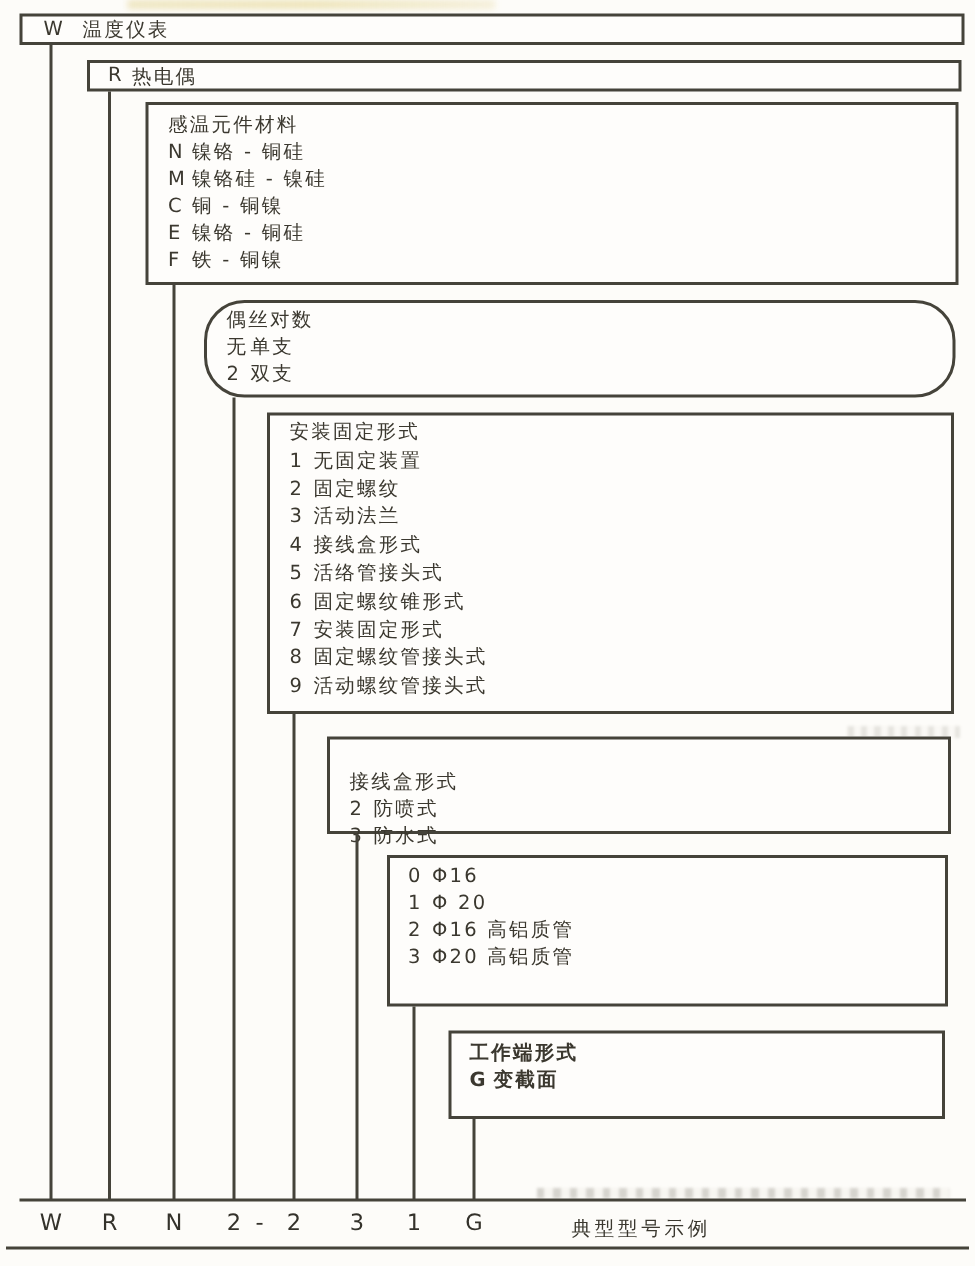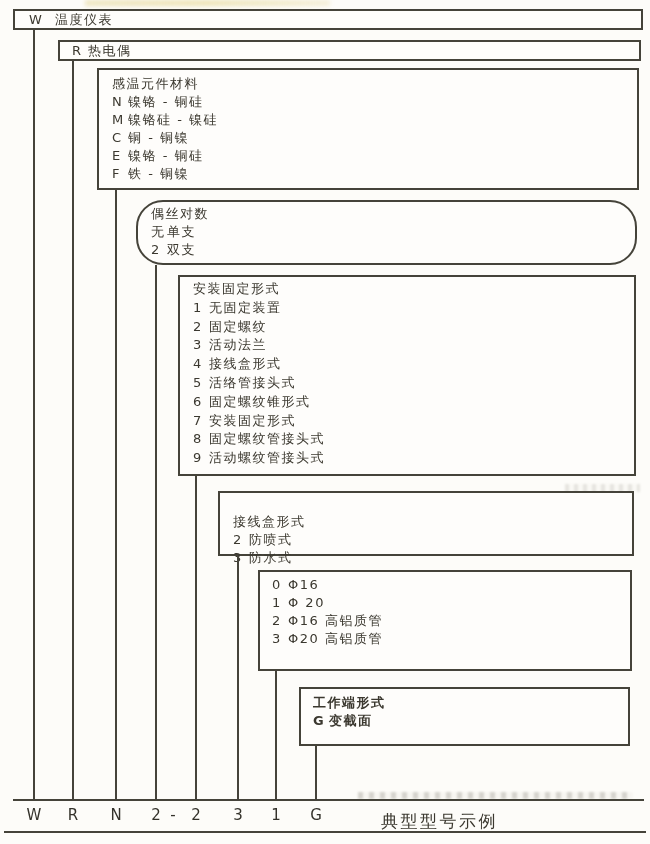--- a/index.html
+++ b/index.html
@@ -27,21 +27,21 @@
   .lbl,.title{letter-spacing:1.5px;}
   .vline{position:absolute;width:2px;background:#45433a;}
   .hrule{position:absolute;height:2px;background:#45433a;}
   .code-char{
     position:absolute;top:806px;
     transform:translateX(-50%);
     font-size:15px;line-height:18px;color:#34322b;
   }
   .caption{
     position:absolute;top:810px;left:381px;
-    font-size:17px;letter-spacing:2.5px;color:#3b382f;
+    font-size:13px;letter-spacing:2.5px;color:#3b382f;
   }
   .smudge{position:absolute;pointer-events:none;}
   .smudge.top{
     left:85px;top:0;width:245px;height:6px;
     background:linear-gradient(90deg,rgba(214,190,90,.35),rgba(222,204,120,.5),rgba(214,190,90,.2));
     filter:blur(2px);
   }
   .smudge.base{
     left:358px;top:792px;width:275px;height:7px;
     background:repeating-linear-gradient(90deg,rgba(110,105,92,.5) 0 5px,rgba(170,160,140,.12) 5px 11px);

